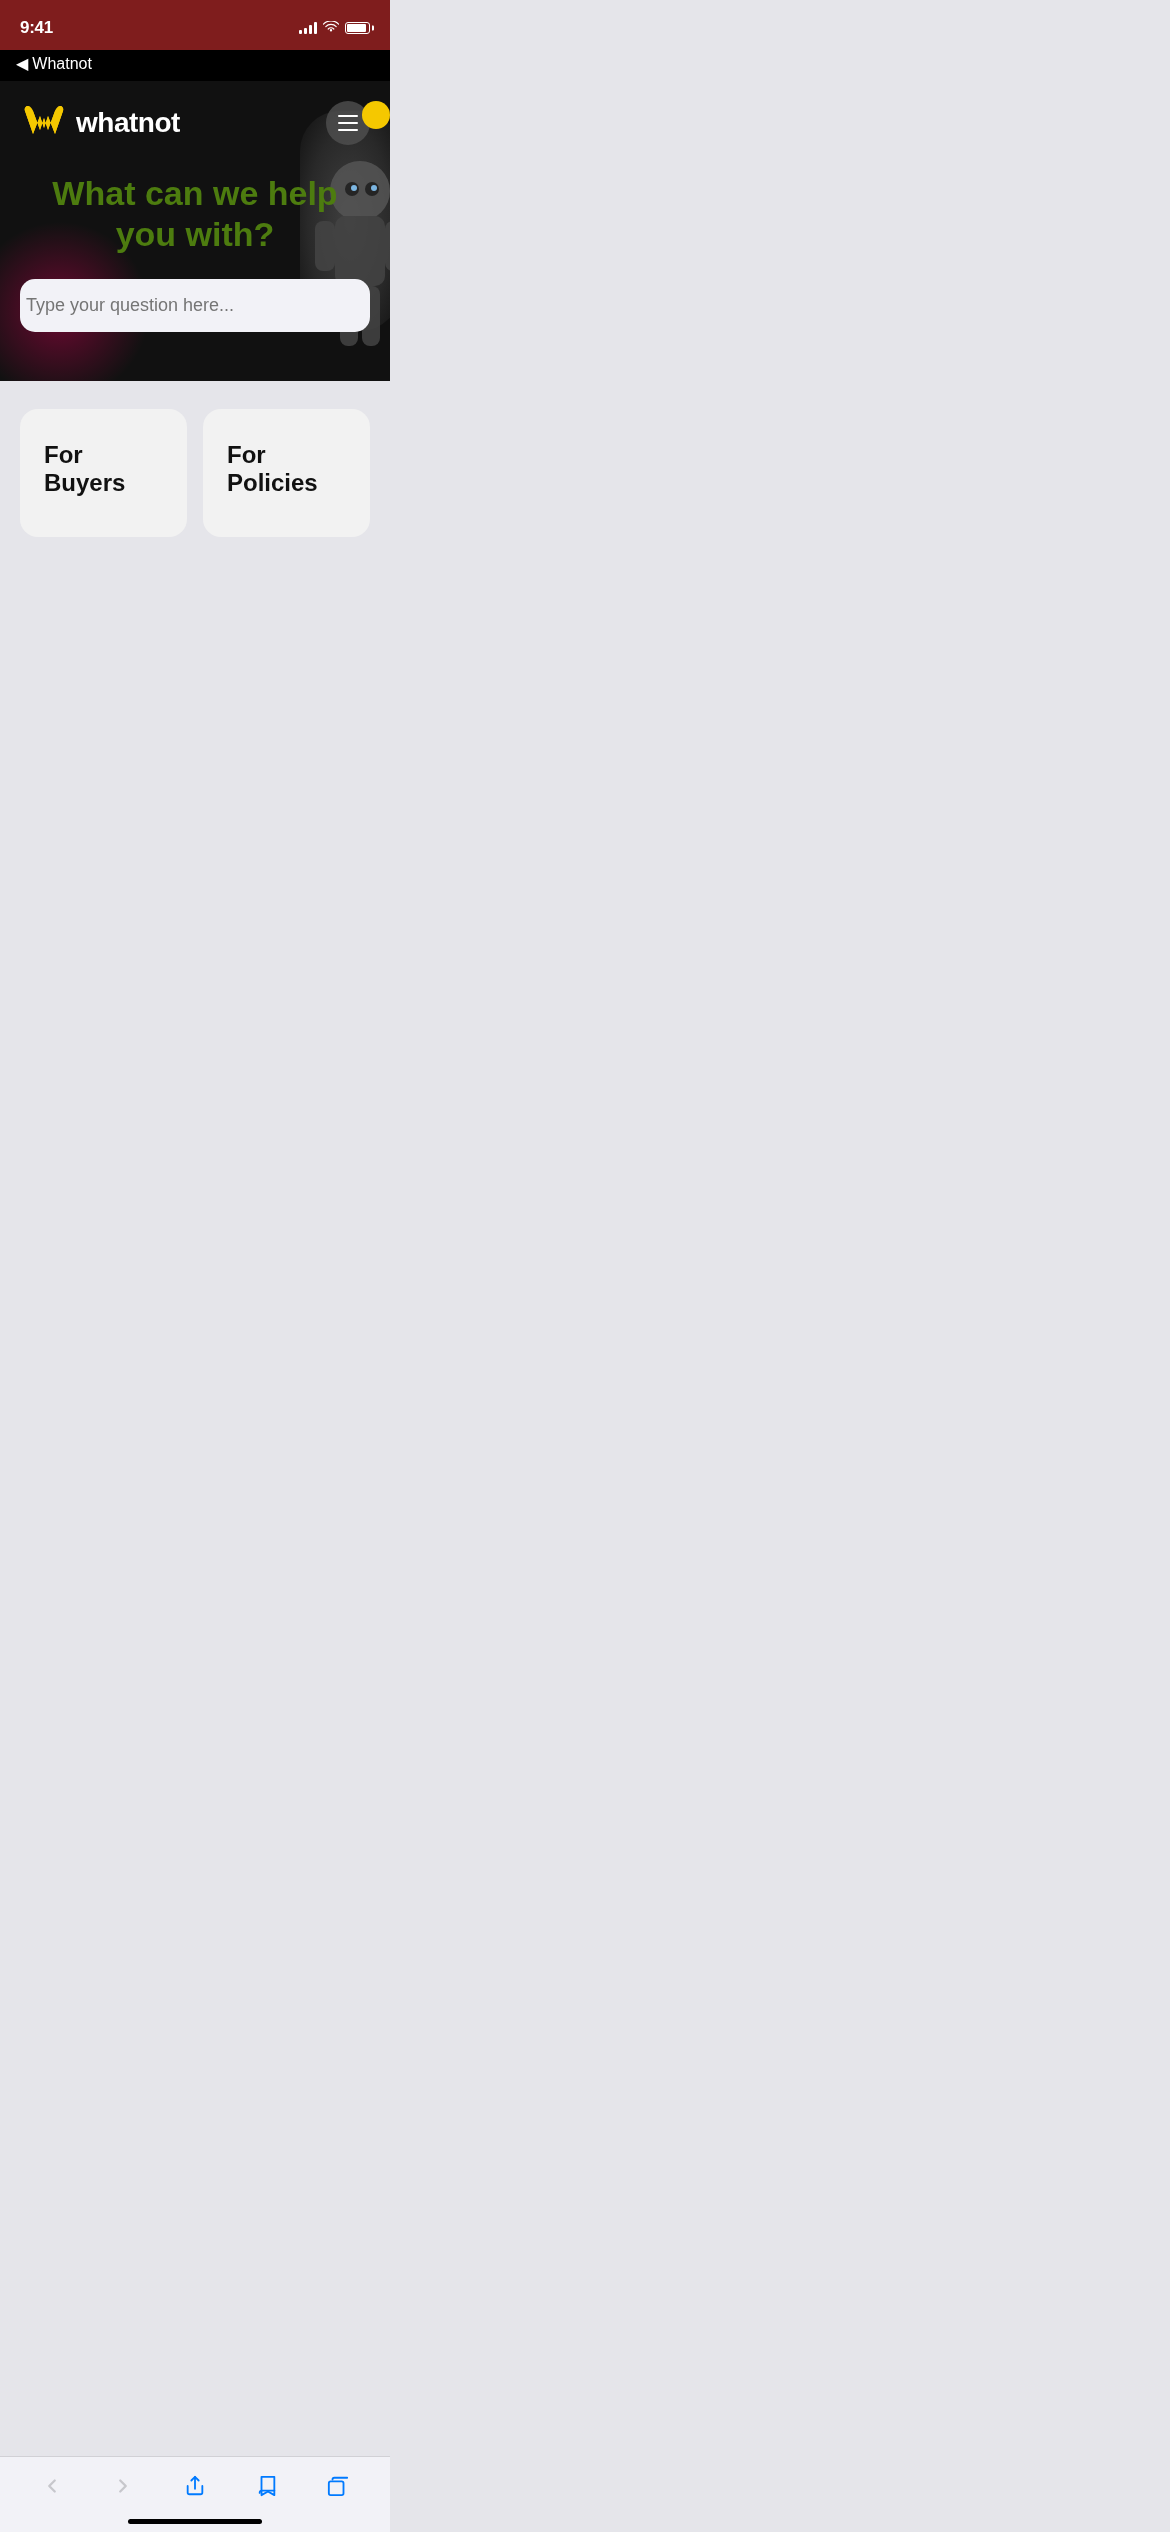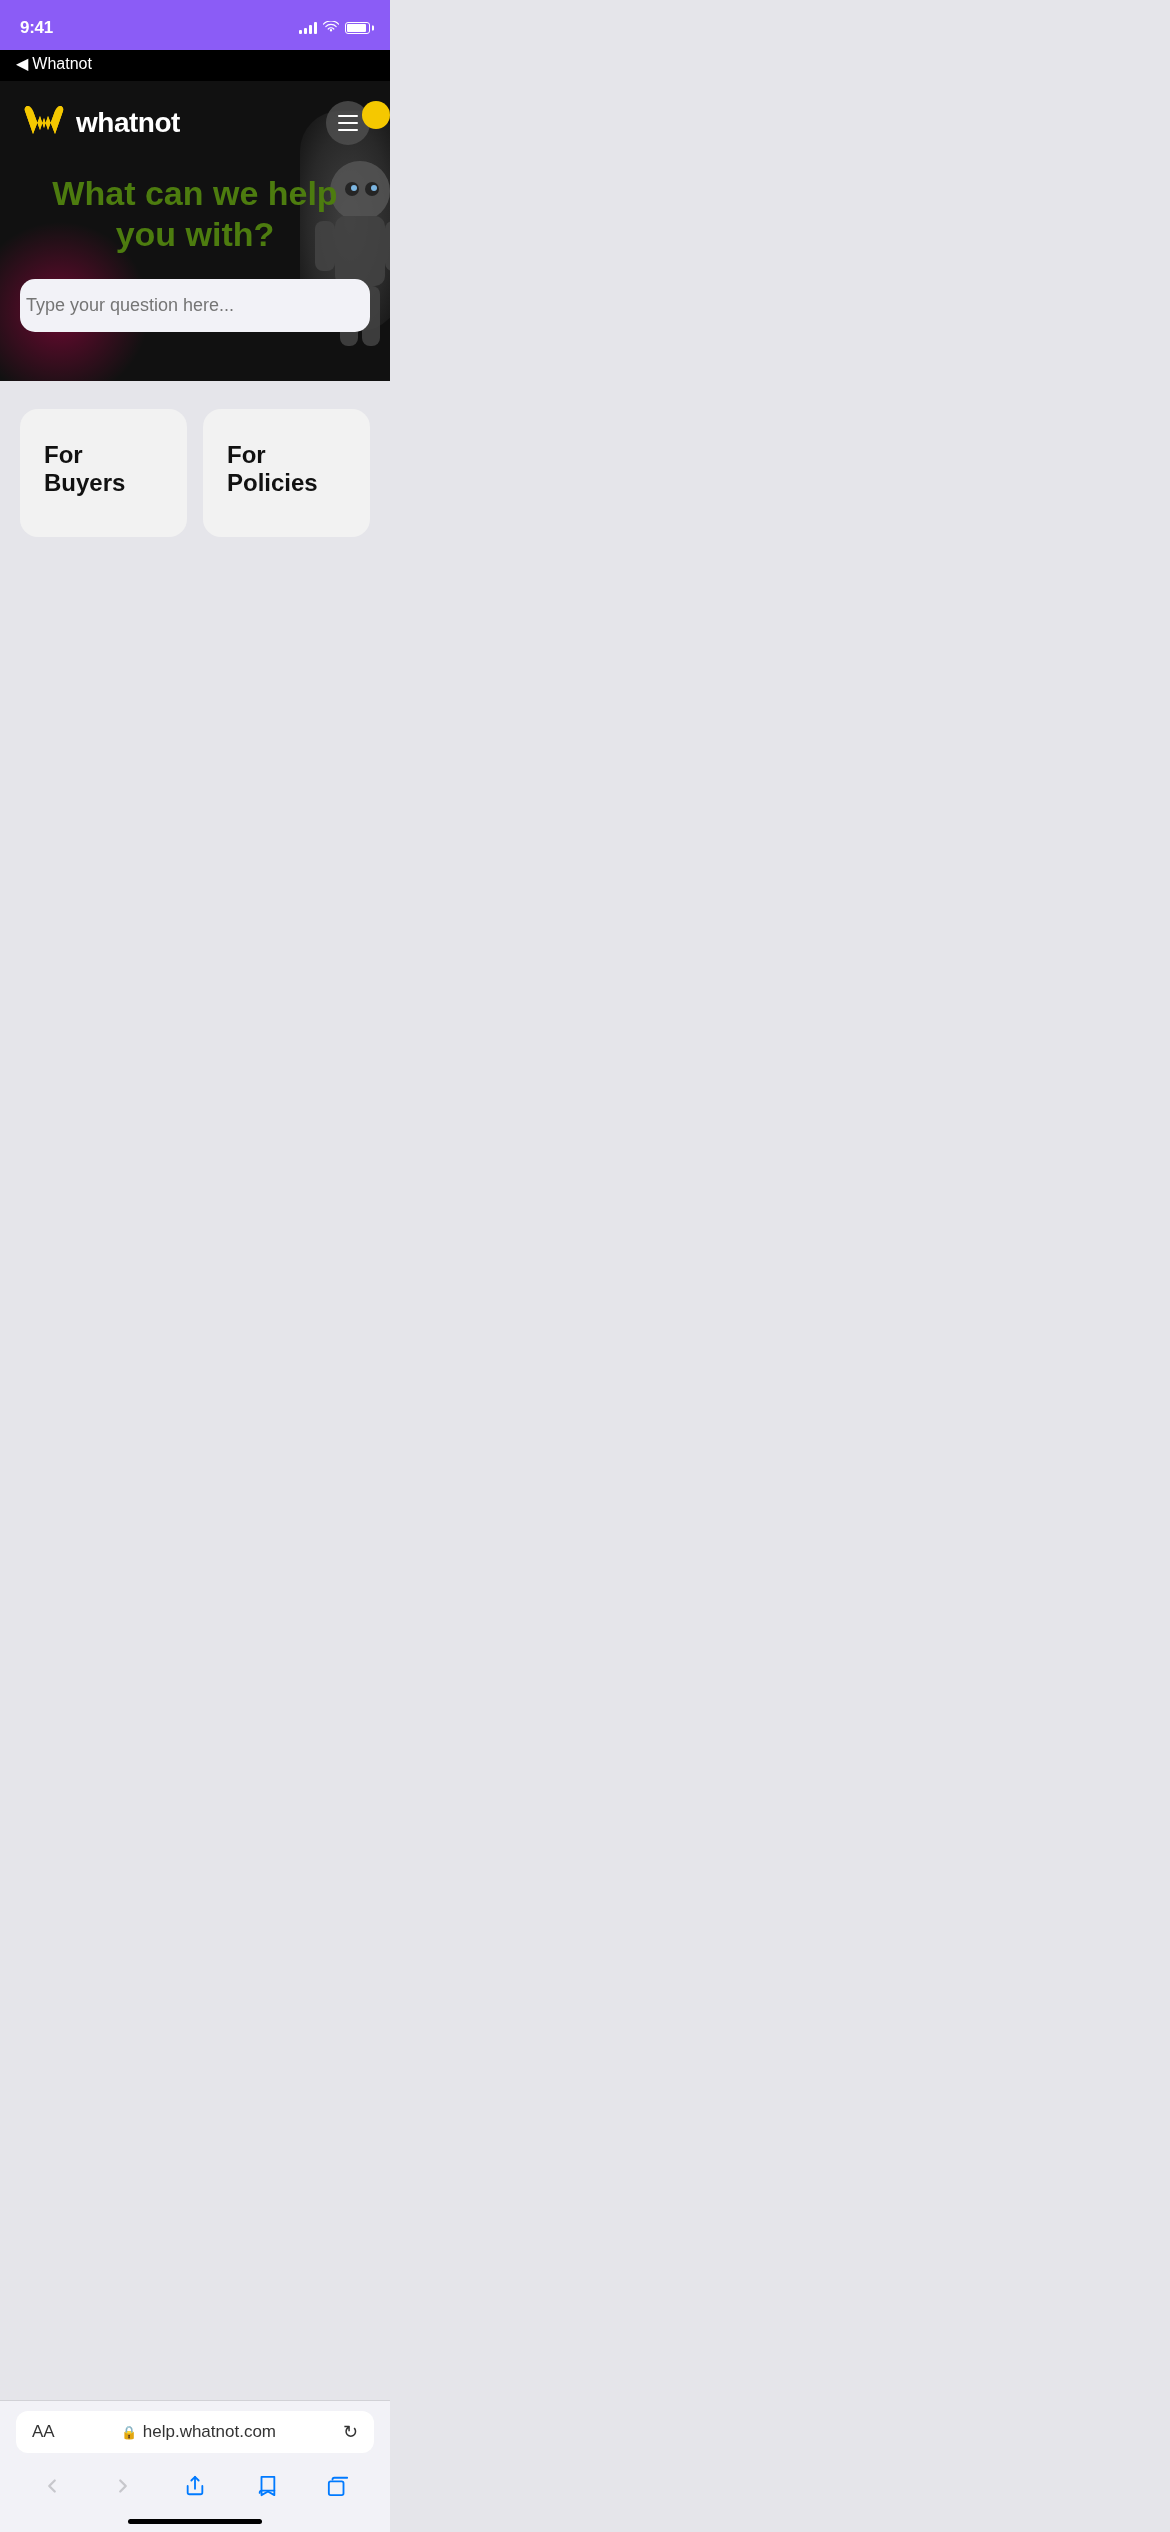--- a/index.html
+++ b/index.html
@@ -12,21 +12,21 @@
     body {
       width: 390px;
       min-height: 844px;
       font-family: -apple-system, BlinkMacSystemFont, 'Helvetica Neue', sans-serif;
       background: #e5e5ea;
       overflow-x: hidden;
     }
 
     
     .status-bar {
-      background: #8b5cf6;
+      background: #7f1d1d;
       display: flex;
       justify-content: space-between;
       align-items: center;
       padding: 12px 20px 6px;
       height: 50px;
     }
 
     .status-time {
       color: #fff;
       font-size: 17px;
@@ -433,28 +433,20 @@
 
   <button class="category-card">
     <span class="category-card-title">For Policies</span>
   </button>
 
 </div>
 
 <div style="height: 130px;"></div>
 
 <div class="browser-bar">
-  <div class="url-bar">
-    <span class="url-aa">AA</span>
-    <div class="url-address">
-      <span class="url-lock">🔒</span>
-      <span class="url-text">help.whatnot.com</span>
-    </div>
-    <span class="url-reload">↻</span>
-  </div>
 
   <div class="browser-toolbar">
     <button class="toolbar-btn disabled">
       <svg width="22" height="22" viewBox="0 0 24 24" fill="none" stroke="#c7c7cc" stroke-width="2.5" stroke-linecap="round" stroke-linejoin="round">
         <polyline points="15 18 9 12 15 6"></polyline>
       </svg>
     </button>
     <button class="toolbar-btn">
       <svg width="22" height="22" viewBox="0 0 24 24" fill="none" stroke="#c7c7cc" stroke-width="2.5" stroke-linecap="round" stroke-linejoin="round">
         <polyline points="9 18 15 12 9 6"></polyline>

